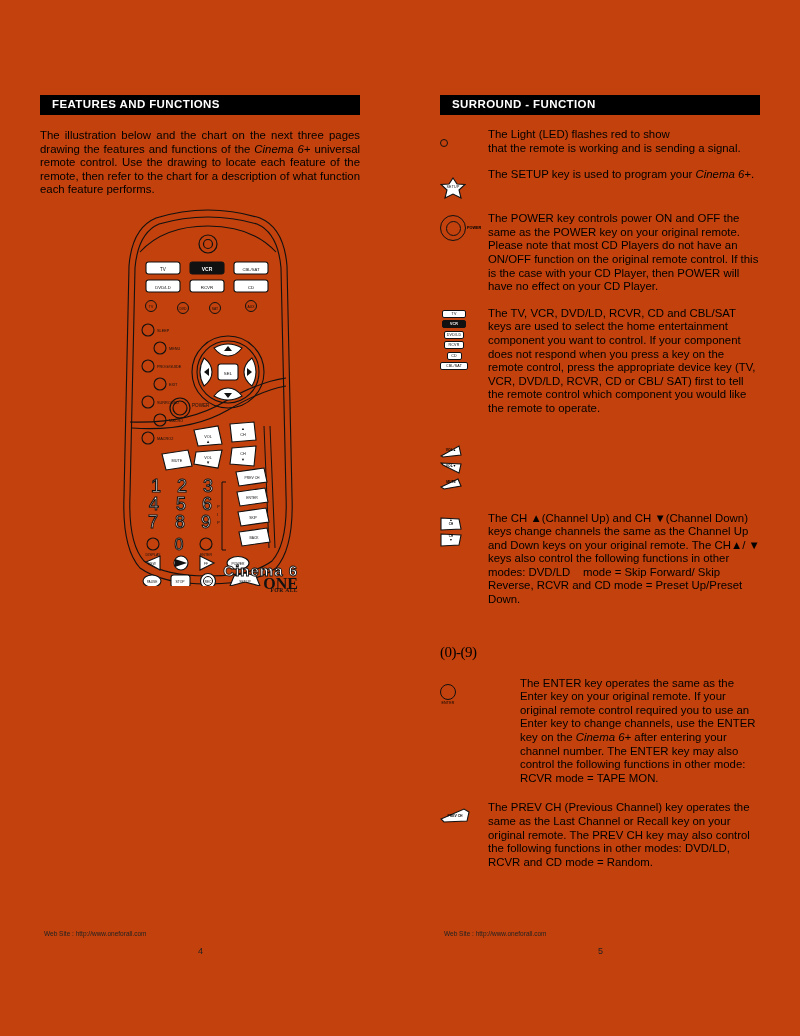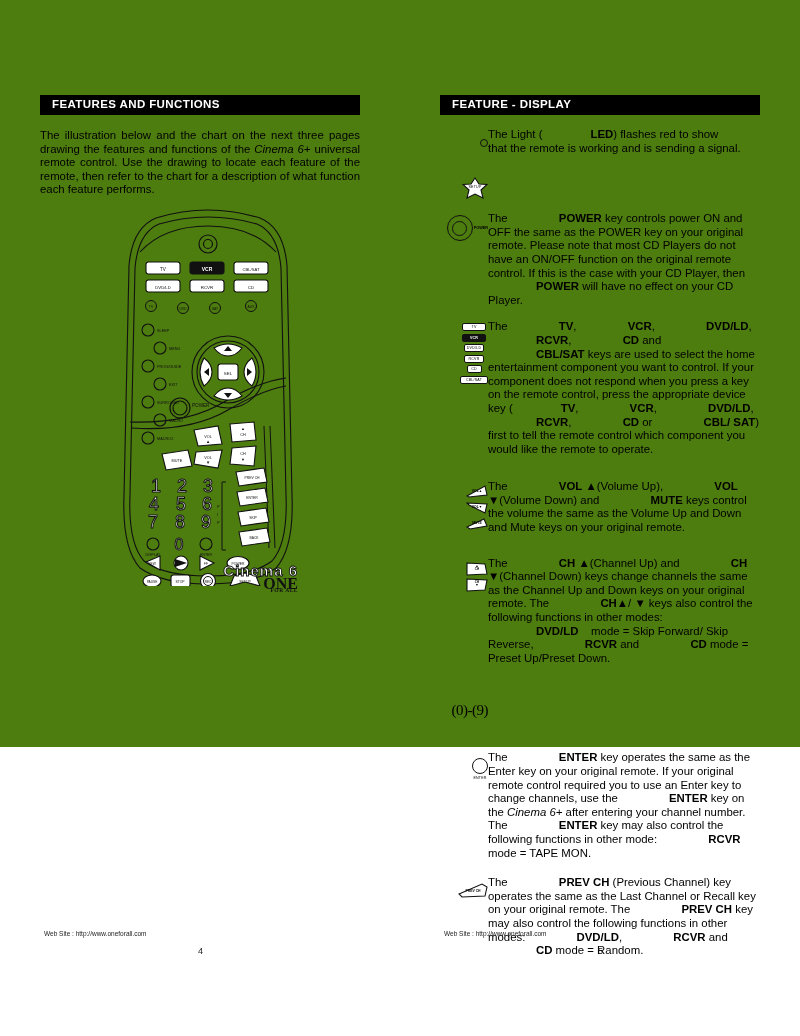--- a/index.html
+++ b/index.html
@@ -6,22 +6,22 @@
   body{
     width:800px;height:1036px;
     background:#ffffff;
     font-family:"Liberation Sans", sans-serif;
     color:#000;
     position:relative;
     overflow:hidden;
   }
   .page{
     position:absolute;
-    left:0;top:0;width:800px;height:747px;
-    background:#4d7c0f;
+    left:0;top:0;width:800px;height:1036px;
+    background:#c2410c;
   }
   .col{
     position:absolute;
     top:95px;
     width:320px;
   }
   .col-left{left:40px;}
   .col-right{left:440px;}
 
   .bar{
@@ -47,30 +47,30 @@
     display:flex;
     margin-top:13px;
     align-items:flex-start;
   }
   .ficon{
     width:48px;
     min-width:48px;
     position:relative;
     display:flex;
     flex-direction:column;
-    align-items:flex-end;
+    align-items:flex-start;
     justify-content:flex-start;
     padding-top:3px;
   }
   .ftext{
     flex:1;
     font-size:11.4px;
     line-height:13.6px;
   }
-  .ftext b{font-weight:bold;padding-left:48px;}
+  .ftext b{font-weight:normal;}
   .ftext i{font-style:italic;}
 
   
   .led-dot{
     width:6px;height:6px;border-radius:50%;
     border:1.2px solid #111;
     margin-top:8px;
   }
   .star{
     width:26px;height:22px;
@@ -370,38 +370,39 @@
 
   <div style="position:absolute;left:118px;top:562px;width:180px;text-align:right;">
     <div style="font-size:15px;font-weight:bold;letter-spacing:1px;color:#fff;-webkit-text-stroke:0.9px #111;font-family:'Liberation Sans',sans-serif;">Cinema 6</div>
     <div style="margin-top:1px;line-height:7px;">
       <div style="font-size:16px;font-weight:bold;color:#111;font-family:'Liberation Serif',serif;">ONE</div>
       <div style="font-size:5.5px;font-weight:bold;color:#111;letter-spacing:.5px;font-family:'Liberation Serif',serif;">FOR ALL</div>
     </div>
   </div>
 
   <div class="col col-right">
-    <div class="bar">FEATURE - DISPLAY</div>
+    <div class="bar">SURROUND - FUNCTION</div>
 
     <div class="frow">
       <div class="ficon">
         <div class="led-dot"></div>
       </div>
       <div class="ftext">The Light (<b>LED</b>) flashes red to show<br>that the remote is working and is sending a signal.</div>
     </div>
 
     <div class="frow">
       <div class="ficon">
         <div class="star">
           <svg width="26" height="22" viewBox="0 0 26 22">
             <path d="M13 1 L17 7 L25 7.5 L19 13 L21 21 L13 17 L5 21 L7 13 L1 7.5 L9 7 Z" fill="#fff" stroke="#111" stroke-width="1.1"></path>
           </svg>
           <div class="lbl">SETUP</div>
         </div>
       </div>
+      <div class="ftext">The <b>SETUP</b> key is used to program your <i>Cinema 6+</i>.</div>
     </div>
 
     <div class="frow">
       <div class="ficon">
         <div class="powerrow">
           <div class="powerkey"></div>
           <div class="powerlbl">POWER</div>
         </div>
       </div>
       <div class="ftext">The <b>POWER</b> key controls power ON and OFF the same as the POWER key on your original remote. Please note that most CD Players do not have an ON/OFF function on the original remote control. If this is the case with your CD Player, then <b>POWER</b> will have no effect on your CD Player.</div>
@@ -437,21 +438,20 @@
             <div class="tl">VOL▼</div>
           </div>
           <div class="tri-key">
             <svg width="22" height="13" viewBox="0 0 22 13">
                 <path d="M1 10 L18 2 L21 9 L4 12 Z" fill="#fff" stroke="#111" stroke-width="1.1"></path>
               </svg>
             <div class="tl">MUTE</div>
           </div>
         </div>
       </div>
-      <div class="ftext">The <b>VOL</b> ▲(Volume Up), <b>VOL</b> ▼(Volume Down) and <b>MUTE</b> keys control the volume the same as the Volume Up and Down and Mute keys on your original remote.</div>
     </div>
 
     <div class="frow" style="margin-top:22px;">
       <div class="ficon">
         <div class="volgrp">
           <div class="tri-key">
             <svg width="22" height="14" viewBox="0 0 22 14">
                 <path d="M1 1 L19 2 L21 12 L1 13 Z" fill="#fff" stroke="#111" stroke-width="1.1"></path>
               </svg>
             <div class="tl" style="flex-direction:column;display:flex;">▲<span style="font-size:3px;">CH</span></div>
@@ -466,21 +466,21 @@
       </div>
       <div class="ftext">The <b>CH</b> ▲(Channel Up) and <b>CH</b> ▼(Channel Down) keys change channels the same as the Channel Up and Down keys on your original remote. The <b>CH</b>▲/ ▼ keys also control the following functions in other modes: <b>DVD/LD</b>&nbsp;&nbsp;&nbsp; mode = Skip Forward/ Skip Reverse, <b>RCVR</b> and <b>CD</b> mode = Preset Up/Preset Down.</div>
     </div>
 
     <div class="frow" style="margin-top:30px;">
       <div class="ficon">
         <div class="digits09">(0)-(9)</div>
       </div>
     </div>
 
-    <div class="frow" style="margin-top:32px;">
+    <div class="frow" style="margin-top:16px;gap:32px;">
       <div class="ficon">
         <div class="enterkey">
           <div class="circ"></div>
           <div class="el">ENTER</div>
         </div>
       </div>
       <div class="ftext">The <b>ENTER</b> key operates the same as the Enter key on your original remote. If your original remote control required you to use an Enter key to change channels, use the <b>ENTER</b> key on the <i>Cinema 6+</i> after entering your channel number. The <b>ENTER</b> key may also control the following functions in other mode: <b>RCVR</b> mode = TAPE MON.</div>
     </div>
 
     <div class="frow" style="margin-top:16px;">

